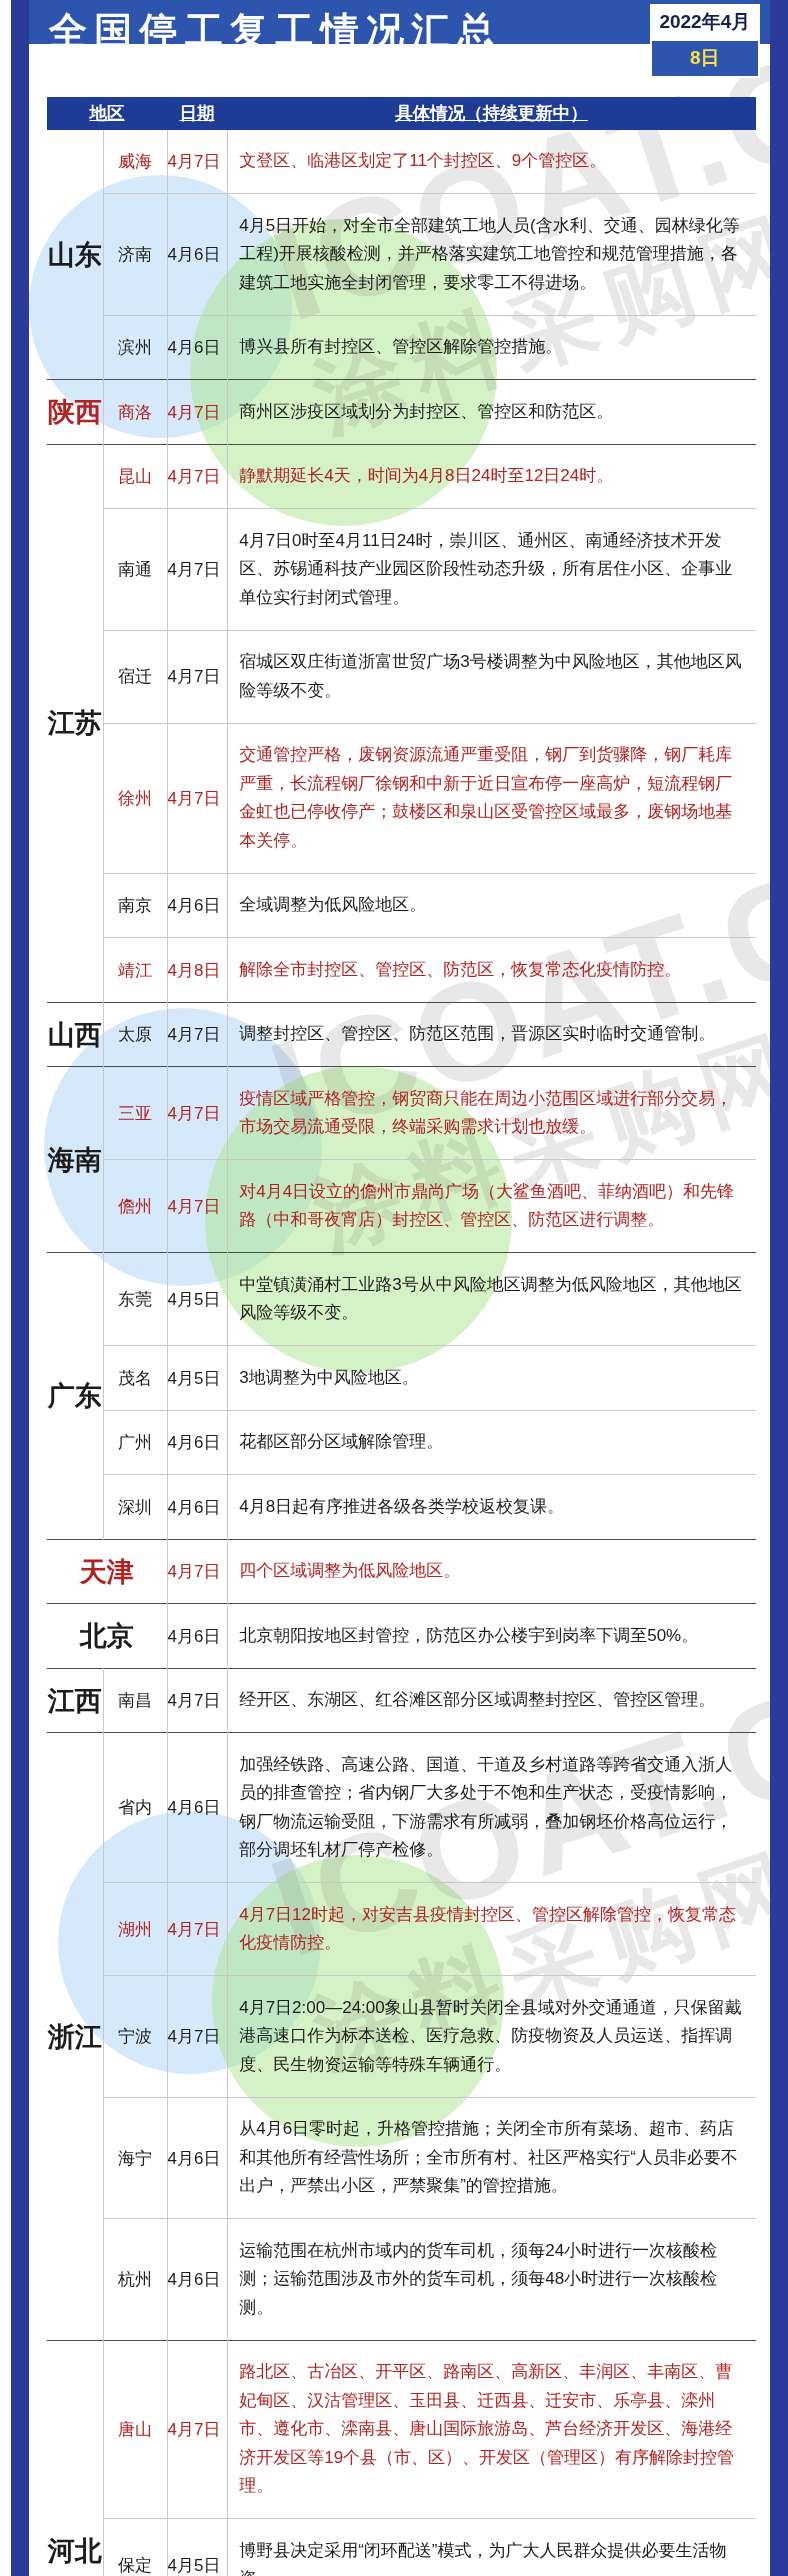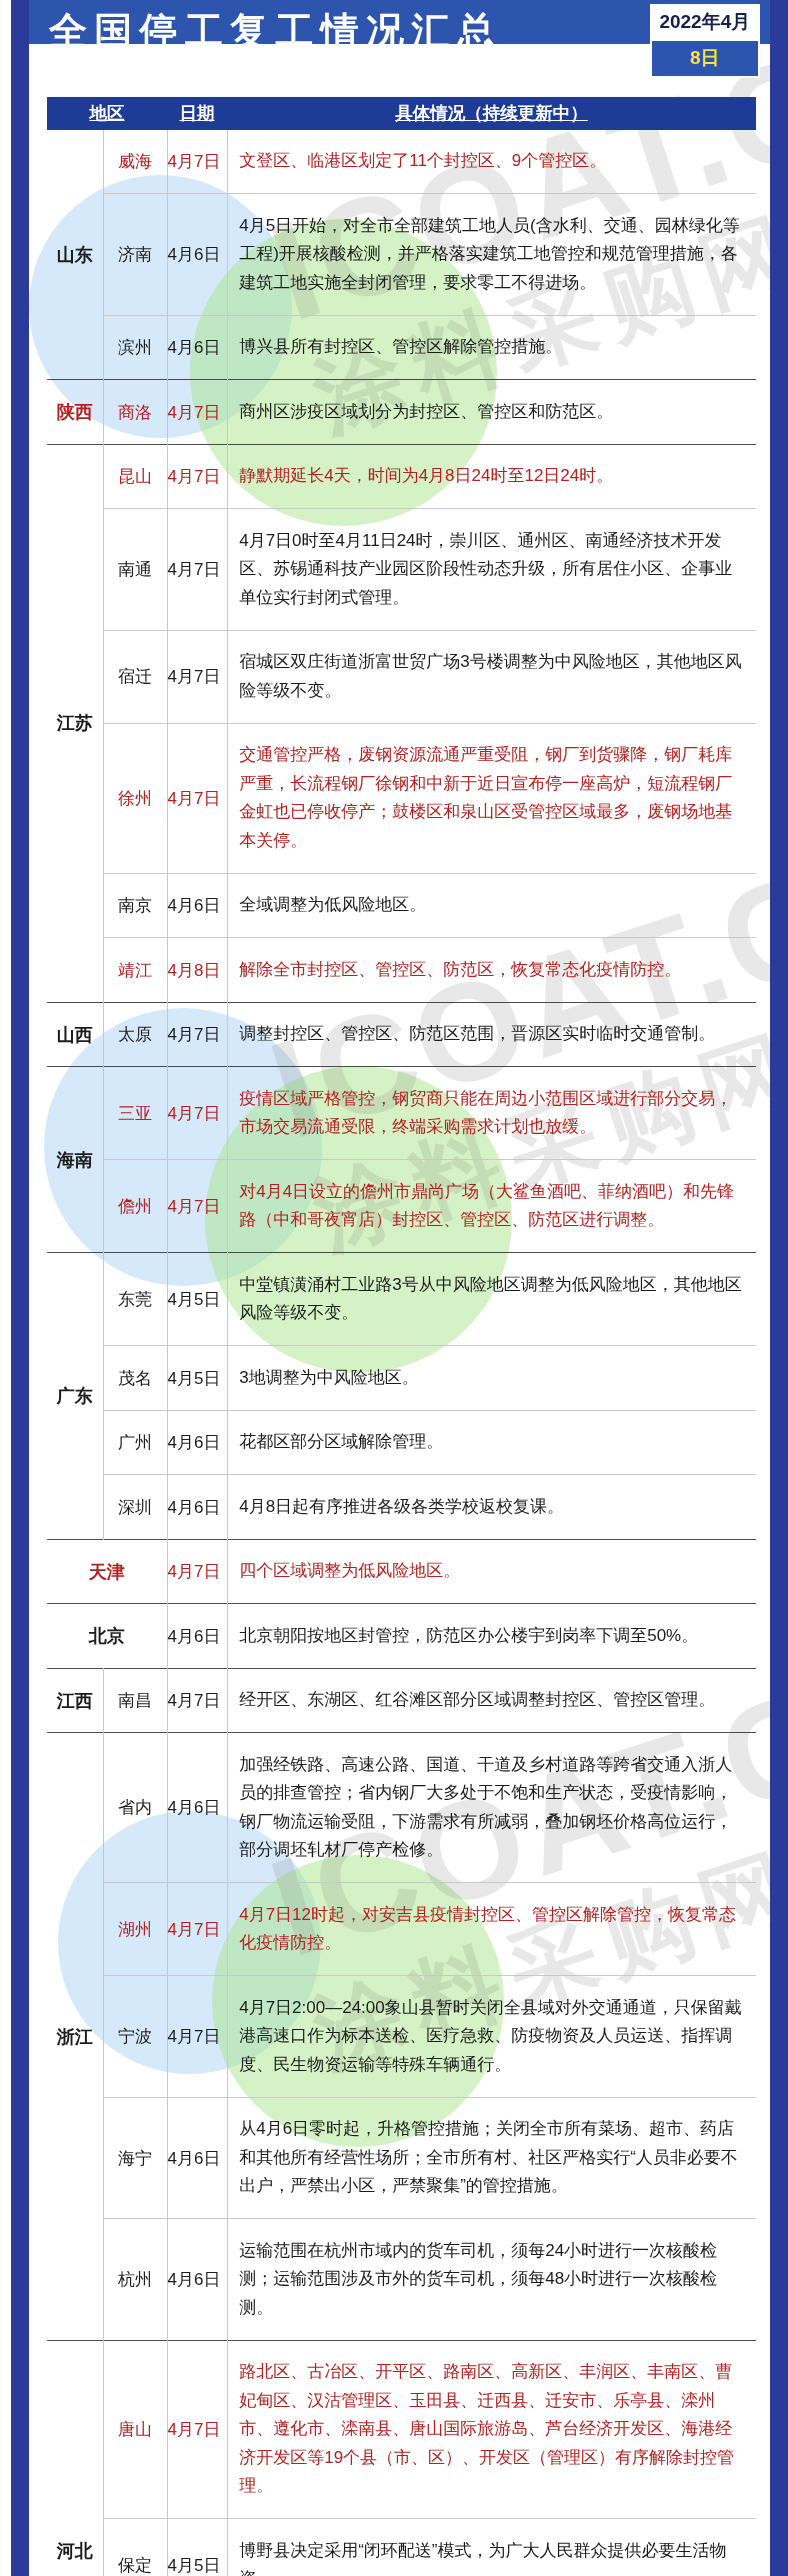--- a/index.html
+++ b/index.html
@@ -25,21 +25,21 @@
   .wm-text { position:absolute; transform:rotate(-18deg); color:rgba(110,110,110,0.16); font-weight:900; white-space:nowrap; }
   .wm-t1 { font-size:139px; letter-spacing:4.4px; }
   .wm-t2 { font-size:88px; letter-spacing:13px; display:block; margin-top:-7.3px; }
 
   
   .table-wrap { position:relative; z-index:1; margin:97px 33px 0 47px; width:708px; }
   table { width:100%; border-collapse:collapse; table-layout:fixed; }
   col.c-prov { width:56px; } col.c-city { width:64px; } col.c-date { width:60px; } col.c-det { width:529px; }
   thead th { background:#1e3c96; color:#fff; font-size:17.5px; font-weight:bold; padding:4.4px 2.9px;text-decoration:underline; }
   td { vertical-align:middle; background:transparent; font-size:17px; color:#1c1c1c; }
-  td.province { text-align:center; font-size:18px; font-weight:bold; border-right:0.7px solid #c8c8c8; }
+  td.province { text-align:center; font-size:27px; font-weight:bold; border-right:0.7px solid #c8c8c8; }
   td.city { text-align:center; border-right:0.7px solid #c8c8c8; }
   td.date { border-right:0.7px solid #c8c8c8; }
   td.detail { padding:17.5px 7.3px 17.5px 11.7px; line-height:28.5px; }
   tr.row-sep td { border-top:0.7px solid #c8c8c8; }
   tr.group-start td { border-top:1.5px solid #4a4a4a; }
   tbody tr:first-child td { border-top:none; }
   .red { color:#b42121;margin-left:32px; }
 </style>
 </head>
 <body>

